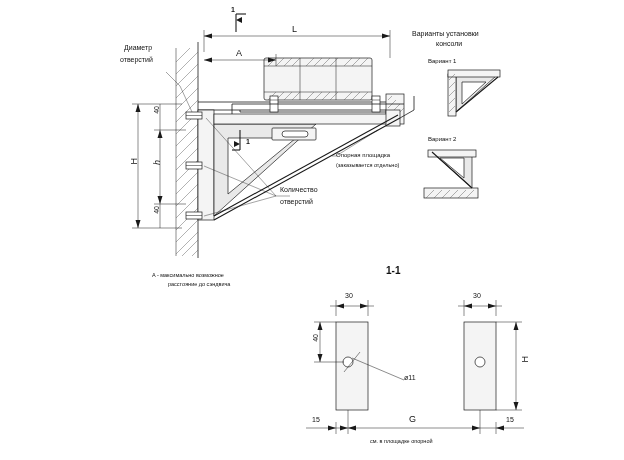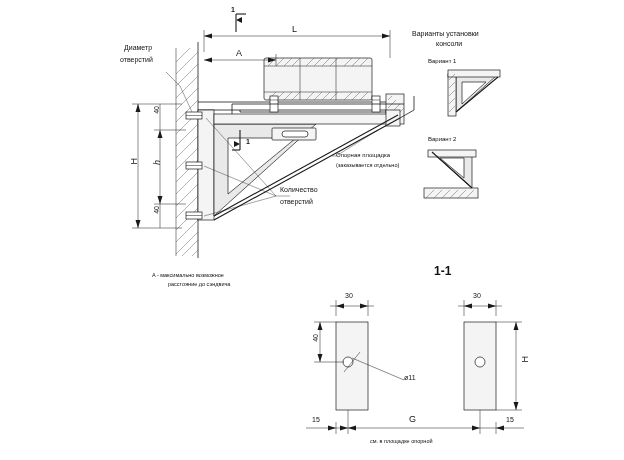--- a/index.html
+++ b/index.html
@@ -285,21 +285,21 @@
 <div class="lbl tiny" style="left:336px;top:162px;">(заказывается отдельно)</div>
 
 <div class="lbl tiny" style="left:152px;top:272px;">A - максимально возможное</div>
 <div class="lbl tiny" style="left:168px;top:281px;">расстояние до сэндвича</div>
 
 <div class="lbl" style="left:412px;top:30px;">Варианты установки</div>
 <div class="lbl" style="left:436px;top:40px;">консоли</div>
 <div class="lbl t6" style="left:428px;top:58px;">Вариант 1</div>
 <div class="lbl t6" style="left:428px;top:136px;">Вариант 2</div>
 
-<div class="lbl big b" style="left:386px;top:265px;font-size:12px;margin-left:48px;">1-1</div>
+<div class="lbl big b" style="left:386px;top:265px;font-size:10px;">1-1</div>
 
 <div class="lbl" style="left:345px;top:292px;">30</div>
 <div class="lbl" style="left:473px;top:292px;">30</div>
 <div class="lbl vert" style="left:312px;top:334px;">40</div>
 <div class="lbl" style="left:404px;top:374px;">ø11</div>
 <div class="lbl vert big" style="left:520px;top:356px;">H</div>
 
 <div class="lbl" style="left:312px;top:416px;">15</div>
 <div class="lbl" style="left:506px;top:416px;">15</div>
 <div class="lbl big" style="left:409px;top:414px;">G</div>

